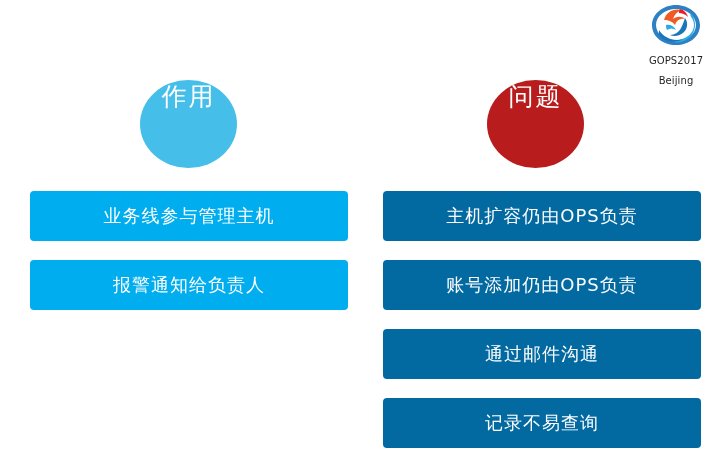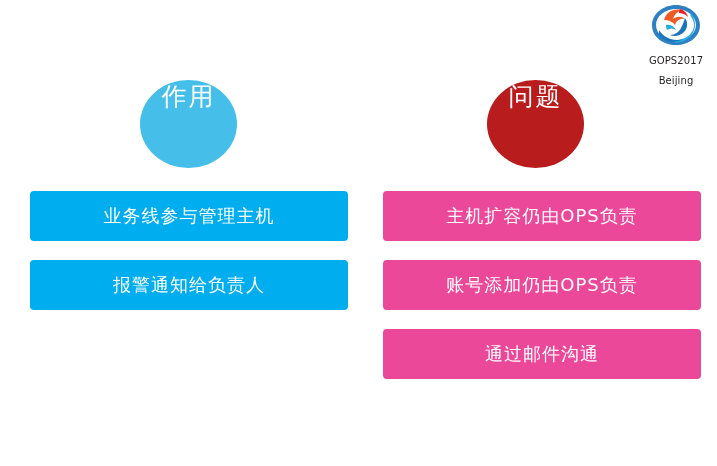--- a/index.html
+++ b/index.html
@@ -80,21 +80,21 @@
     display: flex;
     align-items: center;
     justify-content: center;
     color: #ffffff;
     font-size: 18px;
     letter-spacing: 1px;
     margin-bottom: 19px;
     box-sizing: border-box;
   }
   .bar-blue   { background: #00AEEF; }
-  .bar-orange { background: #ec4899; }
+  .bar-orange { background: #0369a1; }
   .bar:last-child { margin-bottom: 0; }
 </style>
 </head>
 <body>
 
 <div class="logo">
   <svg class="logo-mark" viewBox="0 0 52 42">
 
     <path d="M26 1 C39 1 50 10 50 21 C50 33 39 41 26 41 C13 41 2 33 2 21 C2 10 13 1 26 1 Z
              M26 5 C15 5 6 12 6 21 C6 30 15 37 26 37 C37 37 46 30 46 21 C46 12 37 5 26 5 Z" fill="#1B75BC" opacity="0.92"></path>
@@ -136,13 +136,16 @@
 <div class="column column-right">
   <div class="bar bar-orange">
     <span>主机扩容仍由OPS负责</span>
   </div>
   <div class="bar bar-orange">
     <span>账号添加仍由OPS负责</span>
   </div>
   <div class="bar bar-orange">
     <span>通过邮件沟通</span>
   </div>
+  <div class="bar bar-orange">
+    <span>记录不易查询</span>
+  </div>
 </div>
 
 </body></html>

